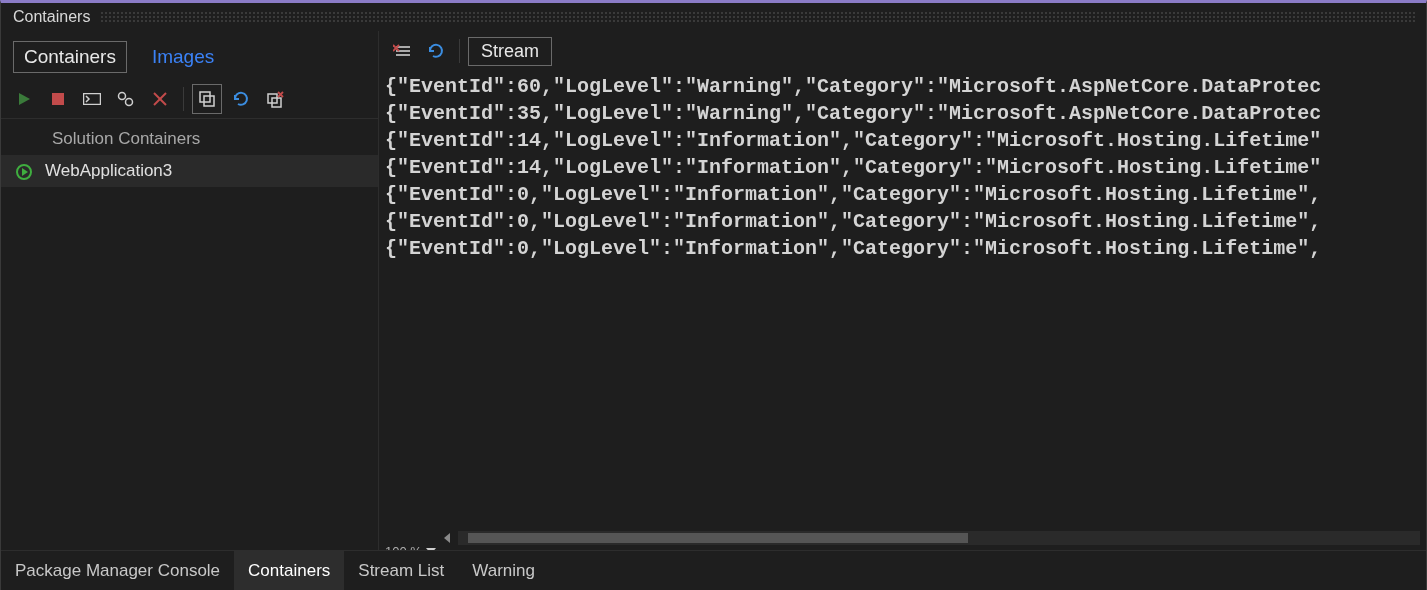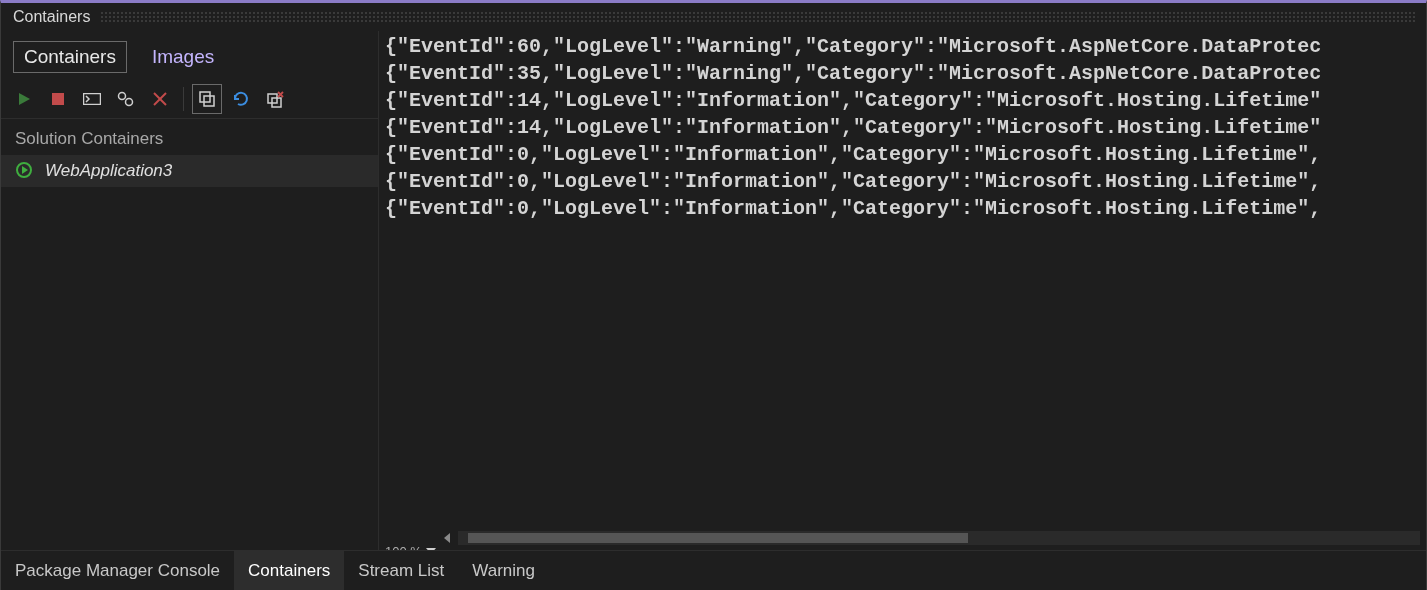--- a/index.html
+++ b/index.html
@@ -52,21 +52,21 @@
     background: #1e1e1e;
   }
   .left-tabs {
     display: flex;
     gap: 14px;
     padding: 10px 12px 6px 12px;
     align-items: center;
   }
   .left-tab {
     font-size: 19px;
-    color: #c4b5fd;
+    color: #3b82f6;
     padding: 4px 10px;
     border: 1px solid transparent;
     cursor: pointer;
   }
   .left-tab.active {
     color: #e8e8e8;
     border: 1px solid #6a6a6a;
   }
   .left-toolbar {
     display: flex;
@@ -83,32 +83,32 @@
     color: #cfcfcf;
   }
   .tbtn.boxed { border: 1px solid #6a6a6a; }
   .sep {
     width: 1px; height: 24px; background: #3a3a3a; margin: 0 4px;
   }
   .left-heading {
     padding: 10px 14px 6px 14px;
     font-size: 17px;
     color: #a8a8a8;
+    margin-left: 37px;
   }
   .container-list { flex: 1; }
   .container-item {
     display: flex;
-    align-items: flex-start;
+    align-items: flex-end;
     gap: 12px;
     padding: 6px 14px;
     background: #2a2a2a;
     font-size: 17px;
     color: #e0e0e0;
     cursor: pointer;
-    font-style: italic;
   }
   .play-badge {
     width: 18px; height: 18px;
     display: flex; align-items: center; justify-content: center;
   }
   
   .right {
     flex: 1;
     display: flex;
     flex-direction: column;
@@ -276,20 +276,39 @@
                 <polygon points="6,4 12,8 6,12" fill="#3fae3f"></polygon>
               </svg>
           </span>
           <span>WebApplication3</span>
         </div>
       </div>
     </div>
 
     <div class="right">
 
+      <div class="detail-toolbar">
+        <div class="tbtn" title="Toggle">
+          <svg width="18" height="14" viewBox="0 0 18 14">
+              <line x1="3" y1="3" x2="17" y2="3" stroke="#cfcfcf" stroke-width="1.6"></line>
+              <line x1="3" y1="7" x2="17" y2="7" stroke="#cfcfcf" stroke-width="1.6"></line>
+              <line x1="3" y1="11" x2="17" y2="11" stroke="#cfcfcf" stroke-width="1.6"></line>
+              <line x1="0" y1="1" x2="6" y2="7" stroke="#c24b4b" stroke-width="1.8"></line>
+              <line x1="6" y1="1" x2="0" y2="7" stroke="#c24b4b" stroke-width="1.8"></line>
+            </svg>
+        </div>
+        <div class="tbtn" title="Refresh">
+          <svg width="18" height="18" viewBox="0 0 18 18">
+              <path d="M3 9 A6 6 0 1 1 6 14" fill="none" stroke="#3b8de0" stroke-width="2"></path>
+              <polyline points="3,5 3,9 7,9" fill="none" stroke="#3b8de0" stroke-width="2"></polyline>
+            </svg>
+        </div>
+        <div class="sep"></div>
+        <div class="stream-btn">Stream</div>
+      </div>
 
       <div class="log-area"><span>{"EventId":60,"LogLevel":"Warning","Category":"Microsoft.AspNetCore.DataProtec</span>
 <span>{"EventId":35,"LogLevel":"Warning","Category":"Microsoft.AspNetCore.DataProtec</span>
 <span>{"EventId":14,"LogLevel":"Information","Category":"Microsoft.Hosting.Lifetime"</span>
 <span>{"EventId":14,"LogLevel":"Information","Category":"Microsoft.Hosting.Lifetime"</span>
 <span>{"EventId":0,"LogLevel":"Information","Category":"Microsoft.Hosting.Lifetime",</span>
 <span>{"EventId":0,"LogLevel":"Information","Category":"Microsoft.Hosting.Lifetime",</span>
 <span>{"EventId":0,"LogLevel":"Information","Category":"Microsoft.Hosting.Lifetime",</span></div>
 
       <div class="zoom-row">

